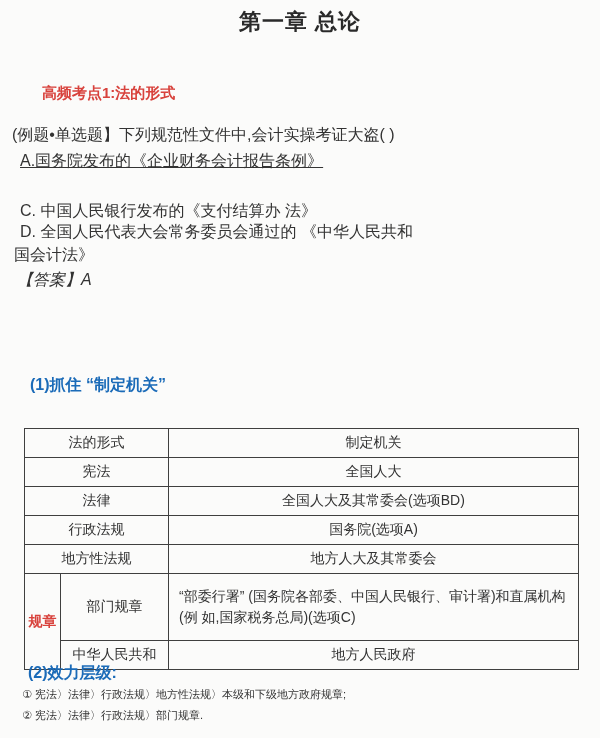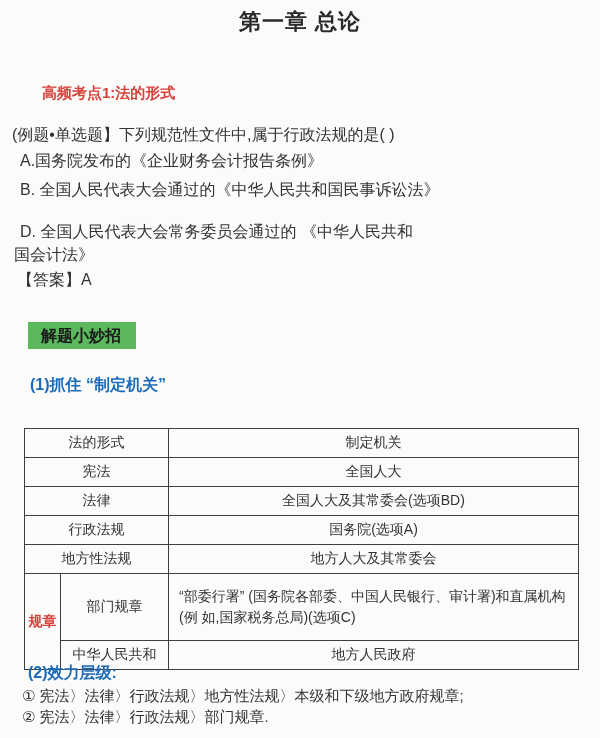--- a/index.html
+++ b/index.html
@@ -26,26 +26,26 @@
   }
   .topic{
     position:absolute;top:84px;left:30px;
     font-size:15px;font-weight:700;color:var(--red);margin-left:12px;
   }
   .qline{
     position:absolute;font-size:16px;color:var(--ink);
     white-space:nowrap;line-height:20px;
   }
   #q-stem{top:125px;left:12px;}
-  #opt-a{top:151px;left:20px;}
+  #opt-a{top:151px;left:20px;text-decoration:underline;}
   #opt-b{top:180px;left:20px;}
   #opt-c{top:201px;left:20px;}
   #opt-d1{top:222px;left:20px;}
   #opt-d2{top:245px;left:14px;}
-  #answer{top:270px;left:17px;}
+  #answer{top:270px;left:17px;font-style:italic;}
   .badge{
     position:absolute;top:322px;left:28px;
     background:var(--green);
     color:#1a1a1a;font-size:16px;font-weight:600;
     height:27px;line-height:27px;
     padding:0 15px 0 13px;
   }
   .sec-heading{
     position:absolute;
     color:var(--blue);font-size:16px;font-weight:700;
@@ -75,48 +75,47 @@
     height:56px;
   }
   table.law td.gz{
     color:var(--red);
     font-weight:600;
     padding:0;
     letter-spacing:0;
   }
   .hline{
     position:absolute;left:22px;
-    font-size:15px;white-space:nowrap;color:#333;
+    font-size:11px;white-space:nowrap;color:#333;
   }
   #hline1{top:687px;}
   #hline2{top:708px;}
   .watermark{
     position:absolute;top:707px;right:8px;
     font-size:16px;font-weight:700;letter-spacing:1px;
     color:#c9c7c3;
     text-shadow:1px 1px 0 #ffffff,-1px -1px 1px #9e9c98;
   }
 </style>
 </head>
 <body>
 
 <div class="page">
 
   <div class="title">第一章 总论</div>
 
   <div class="topic">高频考点1:法的形式</div>
 
-  <div class="qline" id="q-stem">(例题•单选题】下列规范性文件中,属于行政法规的是( )</div>
+  <div class="qline" id="q-stem">(例题•单选题】下列规范性文件中,会计实操考证大盗( )</div>
   <div class="qline" id="opt-a">A.国务院发布的《企业财务会计报告条例》</div>
-  <div class="qline" id="opt-b">B. 全国人民代表大会通过的《中华人民共和国民事诉讼法》</div>
+  <div class="qline" id="opt-c">C. 中国人民银行发布的《支付结算办 法》</div>
   <div class="qline" id="opt-d1">D. 全国人民代表大会常务委员会通过的 《中华人民共和</div>
   <div class="qline" id="opt-d2">国会计法》</div>
   <div class="qline" id="answer">【答案】A</div>
 
-  <div class="badge">解题小妙招</div>
 
   <div class="sec-heading" id="sec1">(1)抓住 “制定机关”</div>
 
   <table class="law">
     <colgroup>
       <col style="width:36px">
       <col style="width:108px">
       <col style="width:410px">
     </colgroup>
     <tbody>

